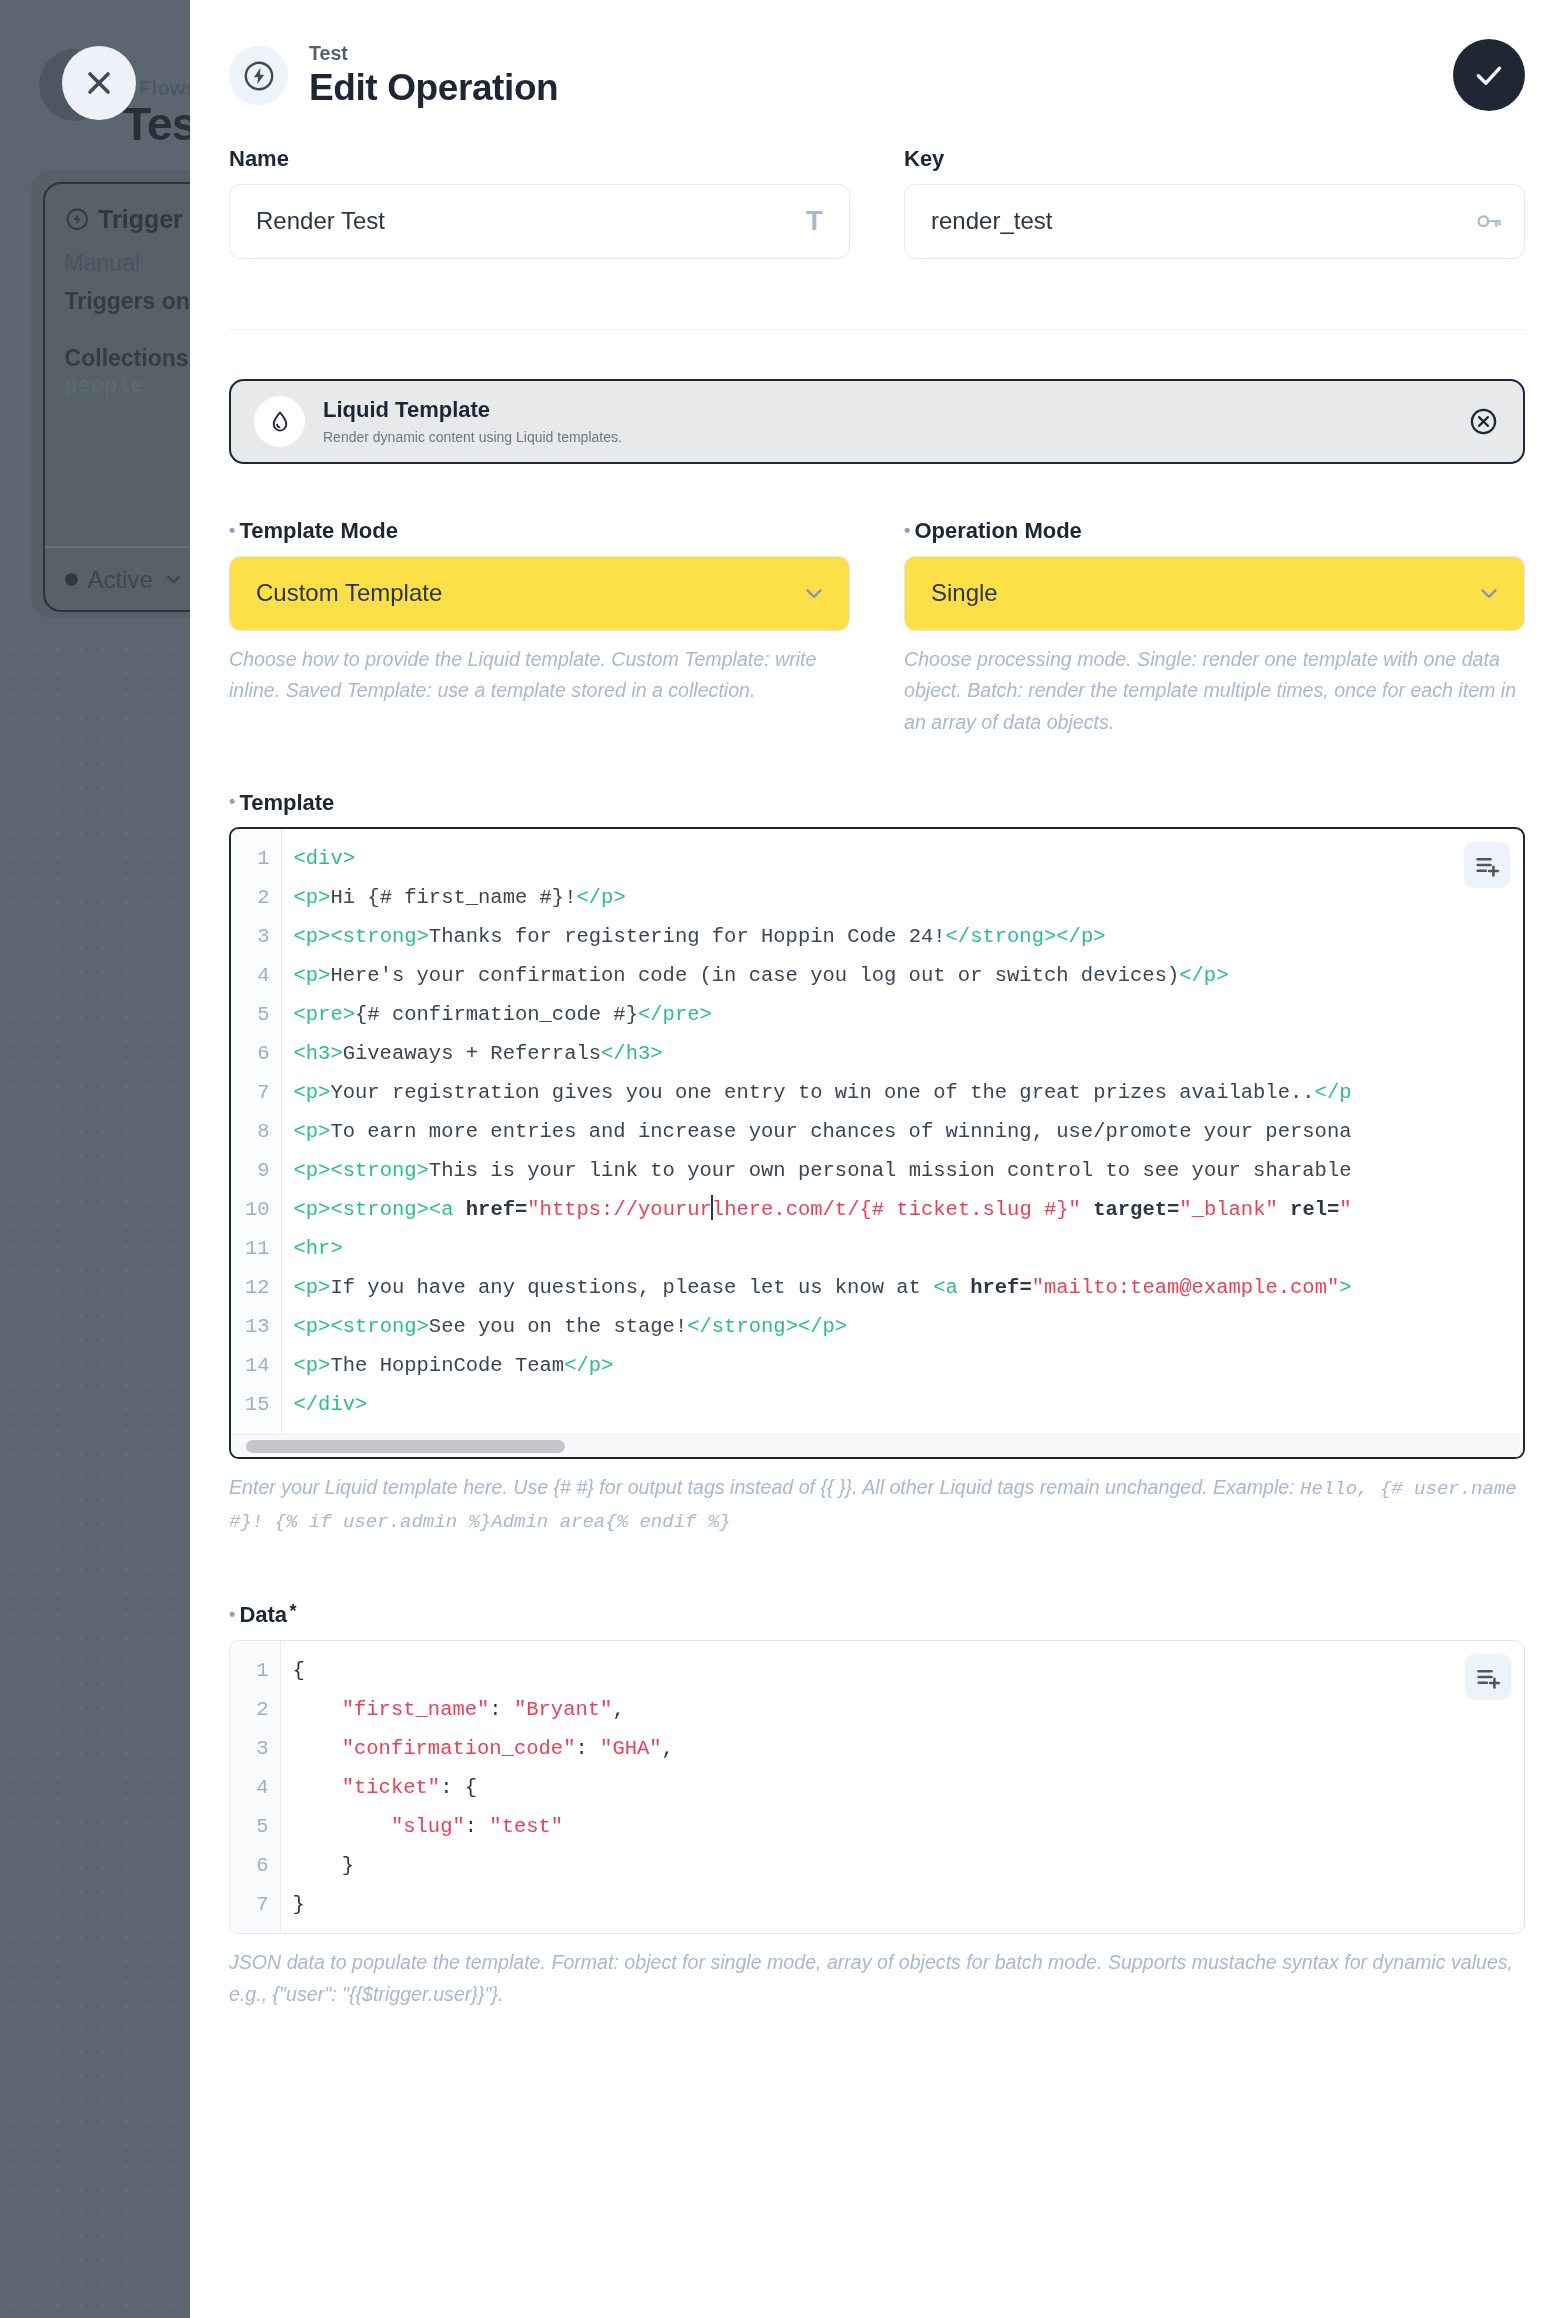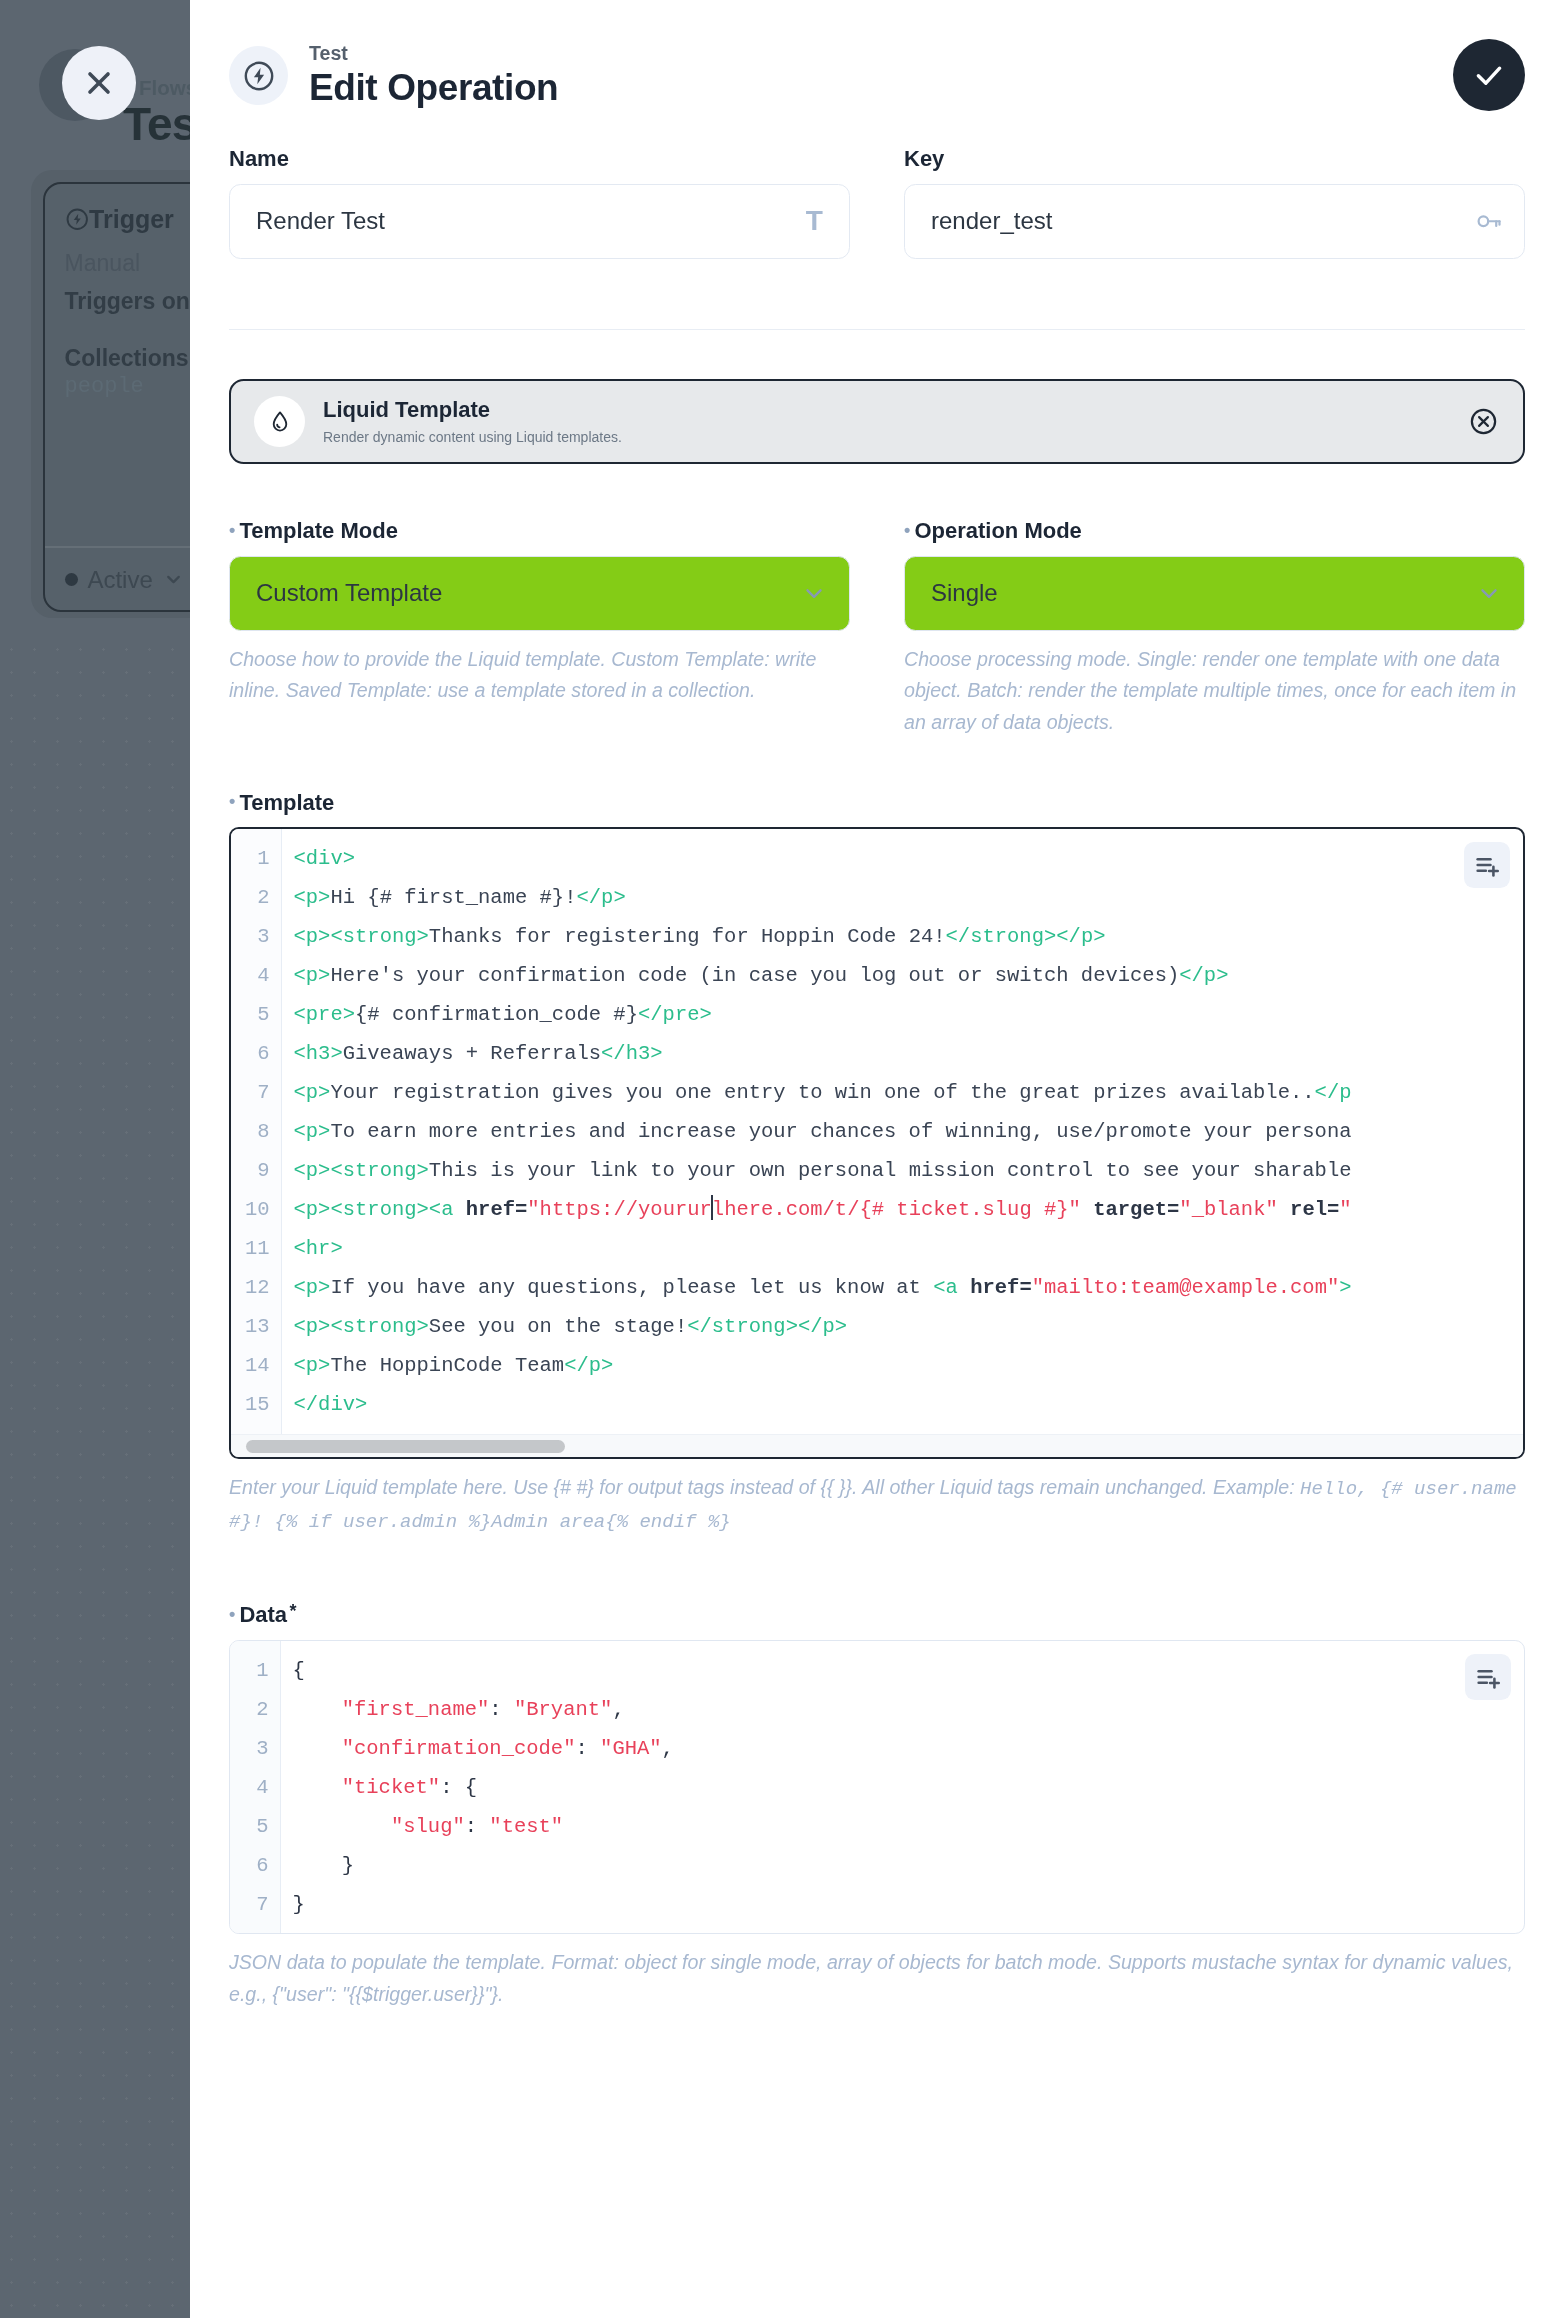--- a/index.html
+++ b/index.html
@@ -72,20 +72,21 @@
     width: 213px; height: 430px;
     border: 2.5px solid #2b343c;
     border-radius: 18px;
     background: rgba(88,98,108,0.55);
     padding: 21px 19.6px;
     overflow: hidden;
   }
   .bg-card-title {
     display: flex;
     align-items: center;
+    gap: 9px;
     font-size: 25px;
     font-weight: 700;
     color: #2f3a43;
     white-space: nowrap;
     margin-bottom: 16.4px;
   }
   .bg-card-title svg { width: 24.5px; height: 24.5px; flex: none; }
   .bg-line-muted {
     font-size: 23px;
     color: #4a555f;
@@ -317,21 +318,21 @@
   
   .select-wrap {
     position: relative;
     height: 75px;
   }
   .select-box {
     width: 100%;
     height: 75px;
     border: 1.6px solid #dfe6f0;
     border-radius: 11.5px;
-    background: #84cc16;
+    background: #fde047;
     font-family: "Liberation Sans", sans-serif;
     font-size: 24px;
     color: #2c3642;
     padding: 0 54px 0 26px;
     display: flex;
     align-items: center;
     cursor: pointer;
   }
   .chev {
     position: absolute;

